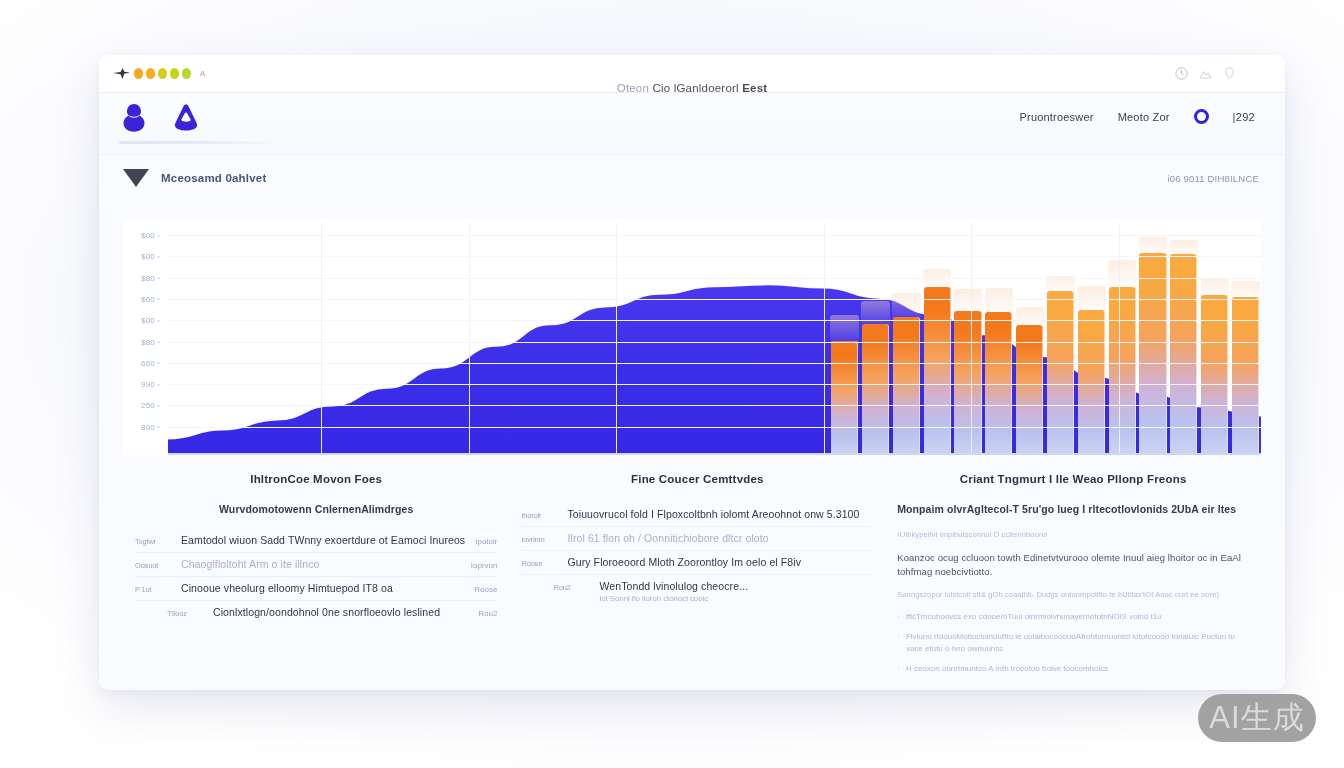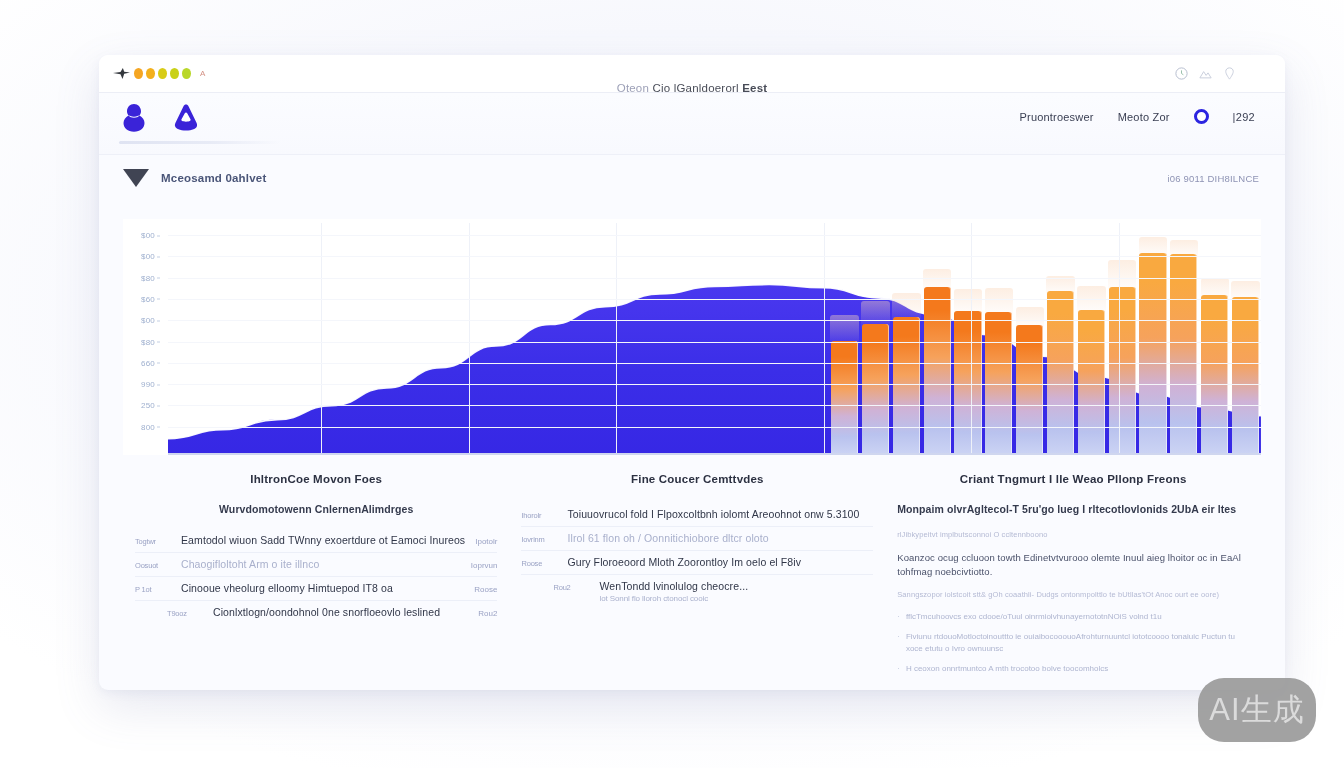--- a/index.html
+++ b/index.html
@@ -242,21 +242,21 @@
   .bullet {
     display: flex; gap: 6px;
     font-size: 8px; color: #aeb5d0; line-height: 1.5;
     filter: blur(0.6px); margin-bottom: 8px;
   }
   .bullet .bdot { flex: none; color: #c3c9de; }
 
   
   .watermark {
     position: absolute; right: 28px; bottom: 26px;
-    width: 118px; height: 64px; border-radius: 26px;
+    width: 118px; height: 48px; border-radius: 26px;
     background: #9b9b9b;
     display: flex; align-items: center; justify-content: center;
     color: #d9d9d9; font-size: 31px; letter-spacing: 1px;
     opacity: .92;
   }
 </style>
 </head>
 <body>
 
 <div class="page">

